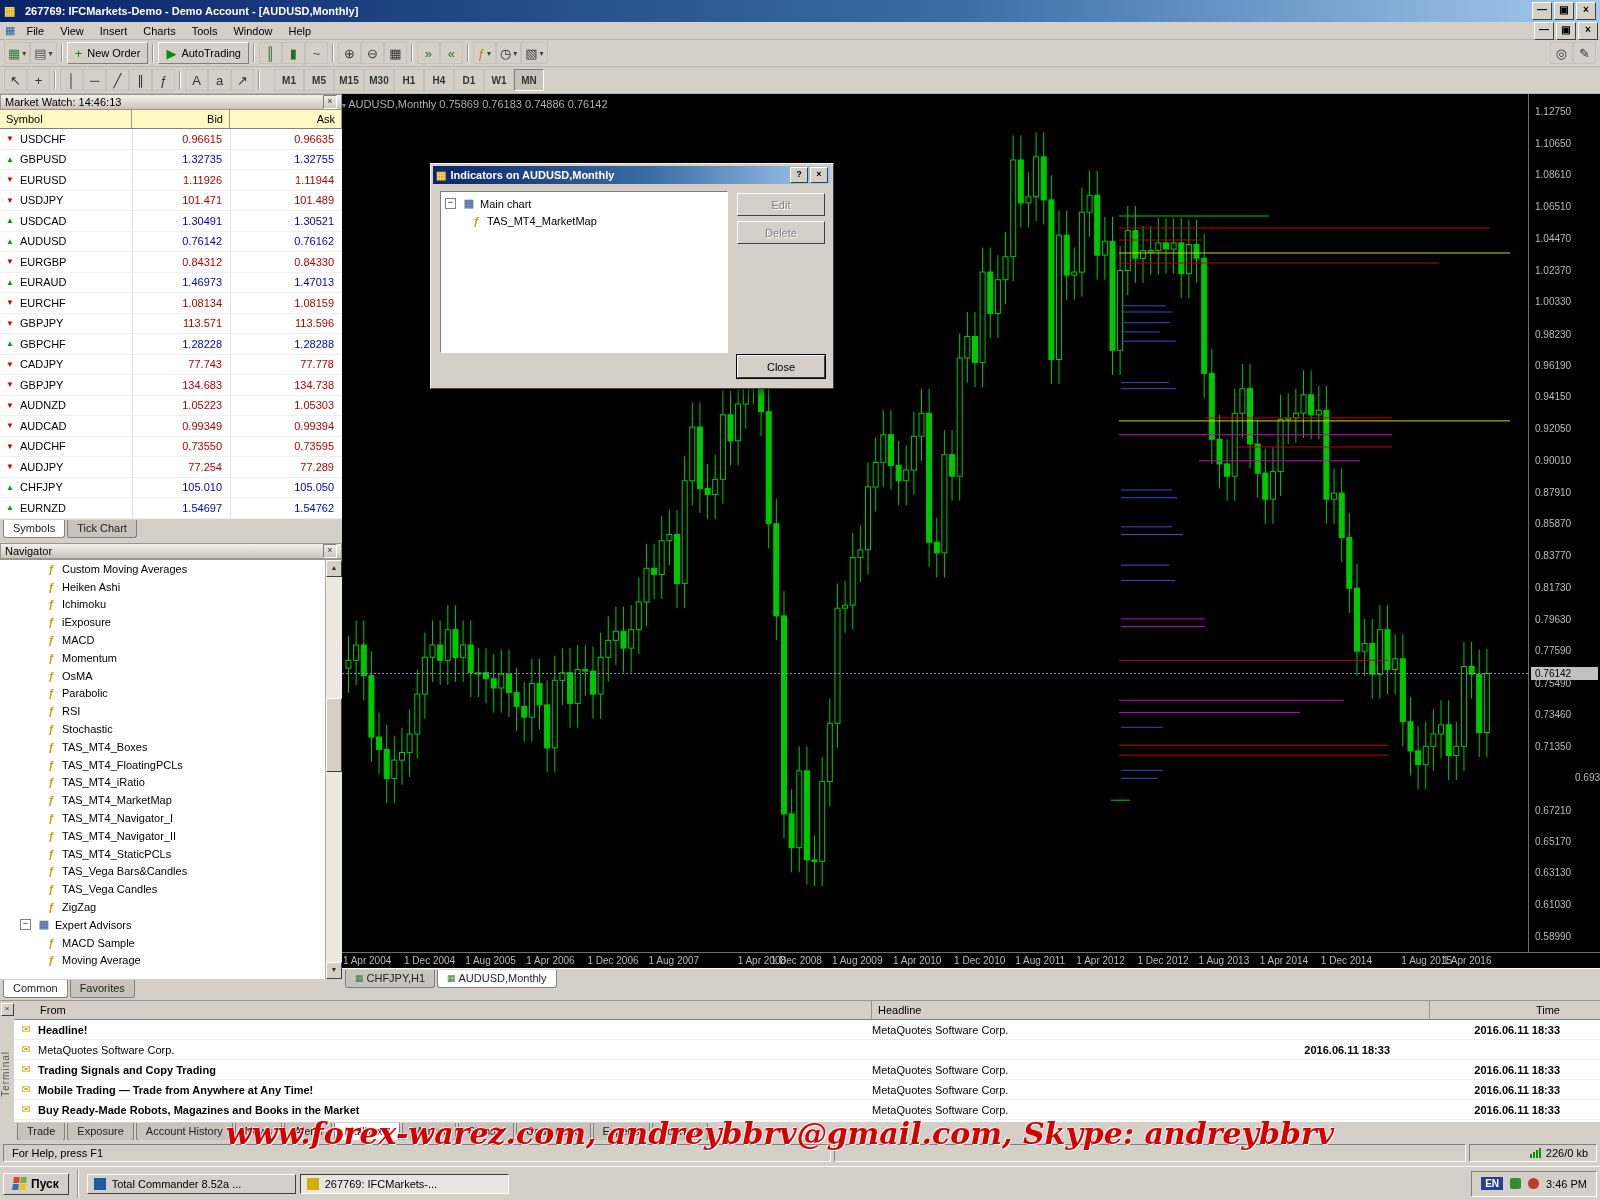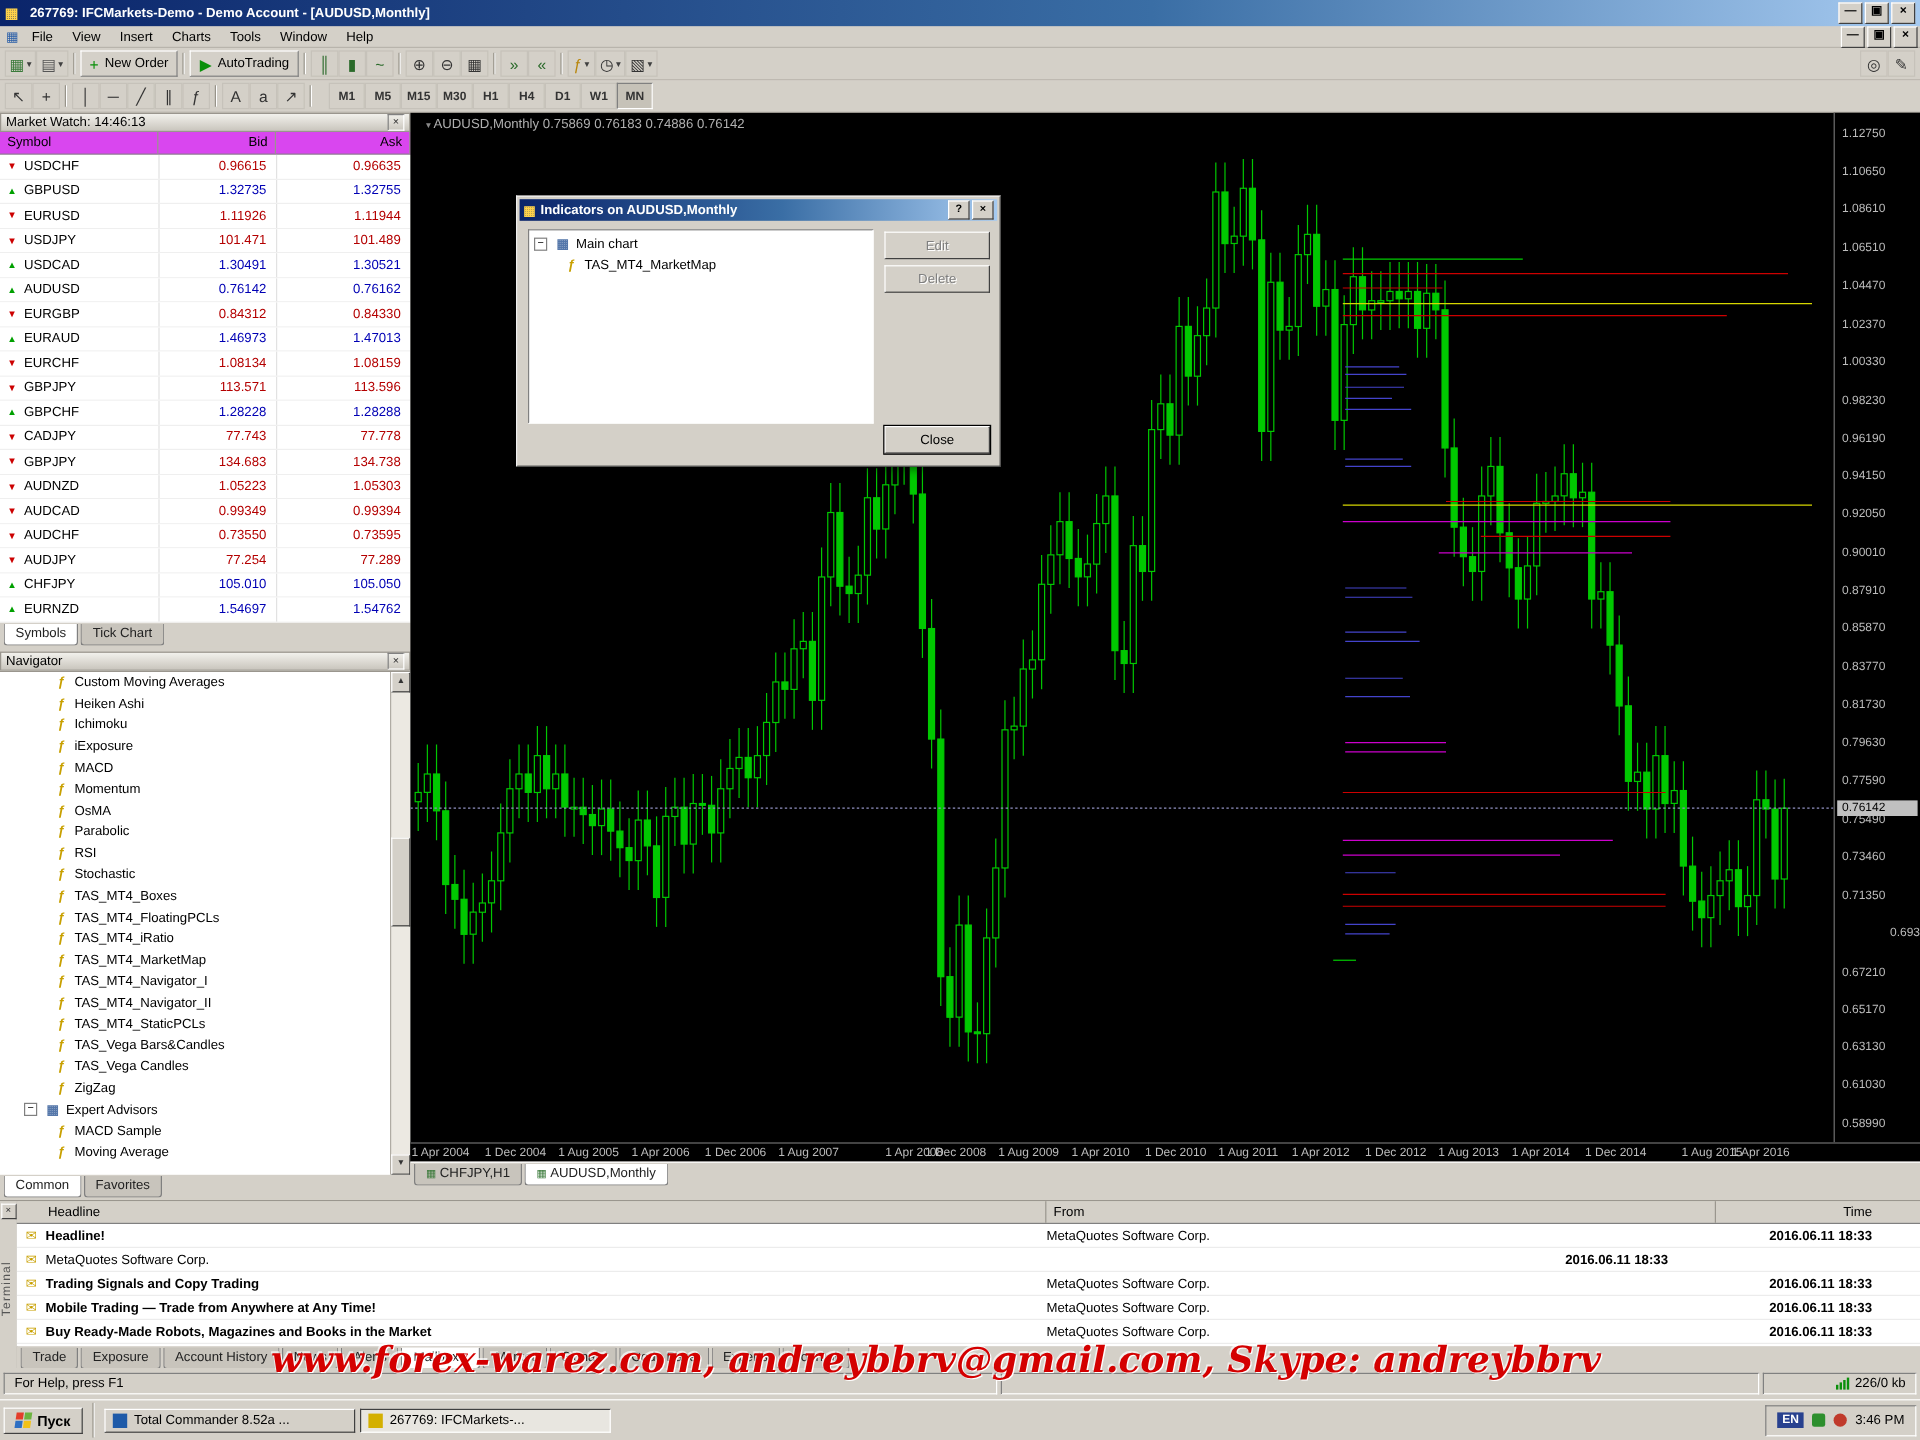--- a/index.html
+++ b/index.html
@@ -35,21 +35,21 @@
   .tfbtn{width:28px;height:20px;display:flex;align-items:center;justify-content:center;
     font-size:10px;font-weight:bold;color:#333;border:1px solid #c6c2ba;}
   .tfbtn.active{border:1px solid;border-color:#808080 #fff #fff #808080;background:#c6c2b8;}
   .tbright{margin-left:auto;display:flex;}
   
   .panel{position:absolute;box-sizing:border-box;}
   .phead{height:16px;background:linear-gradient(#f2f1ec,#c9c5bd);border:1px solid #9a968e;
     display:flex;align-items:center;justify-content:space-between;padding:0 4px;font-size:11px;box-sizing:border-box;}
   .phead .x{width:12px;height:12px;font-size:9px;line-height:11px;text-align:center;color:#333;}
   #market-watch{left:0;top:94px;width:342px;height:444px;background:#d4d0c8;}
-  .mw-colhead{display:grid;grid-template-columns:132px 98px 1fr;height:18px;background:#d946ef;
+  .mw-colhead{display:grid;grid-template-columns:132px 98px 1fr;height:18px;background:#fef9c3;
     border-bottom:1px solid #808080;align-items:center;}
   .mw-colhead span{padding:0 6px;border-right:1px solid #9a968e;height:100%;display:flex;align-items:center;box-sizing:border-box;}
   .mw-colhead span:nth-child(2),.mw-colhead span:nth-child(3){justify-content:flex-end;}
   #mw-rows{background:#fff;height:390px;overflow:hidden;}
   .mw-row{display:grid;grid-template-columns:20px 112px 98px 1fr;height:19.5px;align-items:center;
     border-bottom:1px solid #efefef;background:#fff;}
   .mw-arrow{font-size:8px;text-align:center;}
   .mw-sym{font-size:11px;color:#000;}
   .mw-bid,.mw-ask{text-align:right;padding-right:8px;border-left:1px solid #e2e2e2;height:100%;
     display:flex;align-items:center;justify-content:flex-end;box-sizing:border-box;}
@@ -66,21 +66,21 @@
   .nav-expand{width:9px;height:9px;border:1px solid #808080;background:#fff;font-size:9px;line-height:7px;
     text-align:center;margin-right:2px;flex:none;}
   .vscroll{position:absolute;right:0;top:0;bottom:0;width:16px;background:#ece9e2;border-left:1px solid #b0aca4;}
   .sarrow{height:15px;background:#d4d0c8;border:1px solid;border-color:#fff #404040 #404040 #fff;
     font-size:7px;text-align:center;line-height:13px;color:#333;}
   .sarrow.bot{position:absolute;bottom:0;left:0;right:0;}
   .sthumb{position:absolute;top:138px;left:0;right:0;height:72px;background:#d4d0c8;
     border:1px solid;border-color:#fff #404040 #404040 #fff;}
   
   #chart-region{position:absolute;left:342px;top:94px;width:1258px;height:874px;background:#000;}
-  #chart-overlay{position:absolute;left:13px;top:4px;color:#b0b0b0;font-size:11px;z-index:3;}
+  #chart-overlay{position:absolute;left:0;top:4px;color:#b0b0b0;font-size:11px;z-index:3;}
   #price-scale{position:absolute;left:1186px;top:0;width:72px;height:858px;border-left:1px solid #707070;background:#000;}
   .ps-label{position:absolute;left:6px;color:#bcbcbc;font-size:10px;}
   #price-badge{position:absolute;left:2px;right:3px;background:#c0c0c0;color:#000;font-size:10px;
     padding:1px 0 1px 4px;z-index:2;}
   #time-axis{position:absolute;left:0;top:858px;width:1258px;height:16px;background:#000;border-top:1px solid #707070;}
   .ta-label{position:absolute;top:2px;color:#bcbcbc;font-size:10px;width:70px;}
   #chart-tabbar{position:absolute;left:342px;top:968px;width:1258px;height:24px;background:#d4d0c8;
     border-top:1px solid #fff;box-sizing:border-box;padding-top:1px;}
   .ctab-ico{color:#3a7a3a;font-size:9px;}
   
@@ -982,22 +982,22 @@
     <div class="push default" style="left:306px;top:191px;">Close</div>
   </div>
 
   <div id="terminal">
     <div id="term-strip">
       <div class="x">×</div>
       <div class="vtext">Terminal</div>
     </div>
     <div id="term-main">
       <div class="term-head">
+        <span>From</span>
         <span>Headline</span>
-        <span>From</span>
         <span>Time</span>
       </div>
       <div id="term-rows">
           <div class="term-row">
             <span class="mail-ico">✉</span>
             <span class="term-headline">Headline!</span>
             <span class="term-from">MetaQuotes Software Corp.</span>
             <span class="term-time">2016.06.11 18:33</span>
           </div>
           <div class="term-row">

